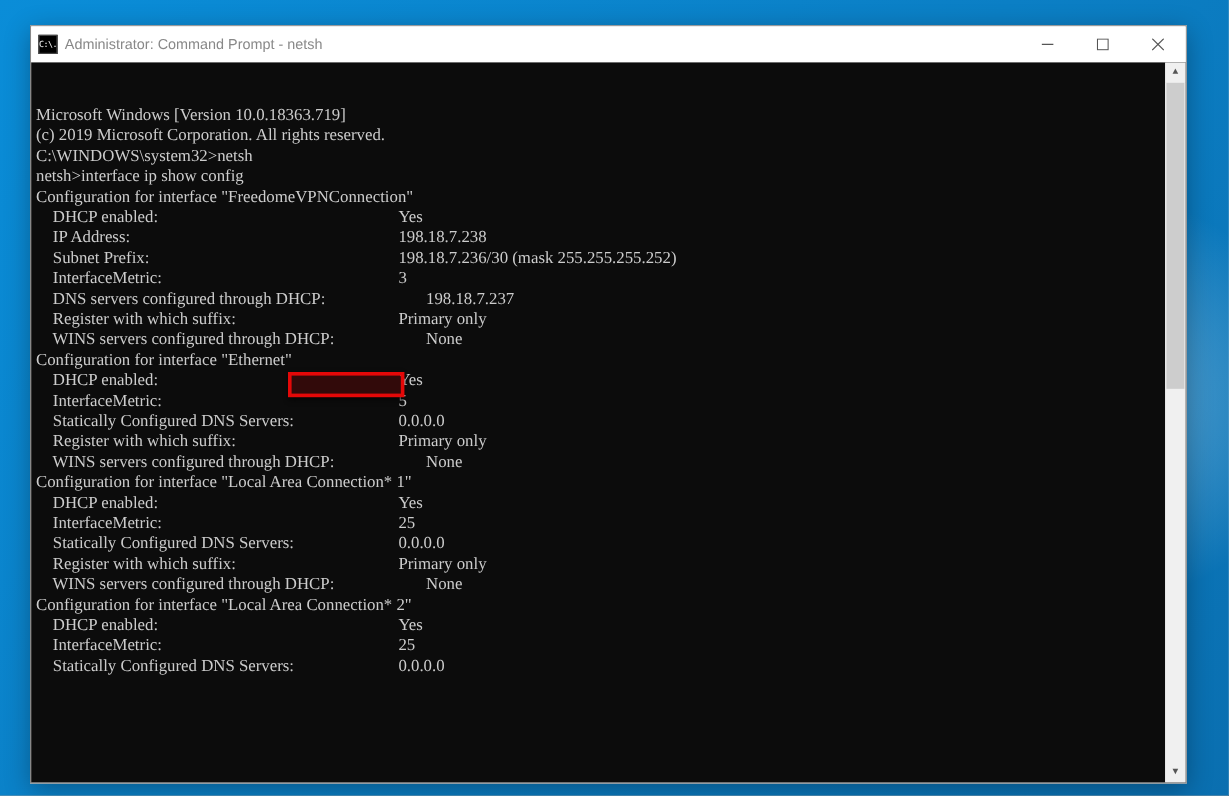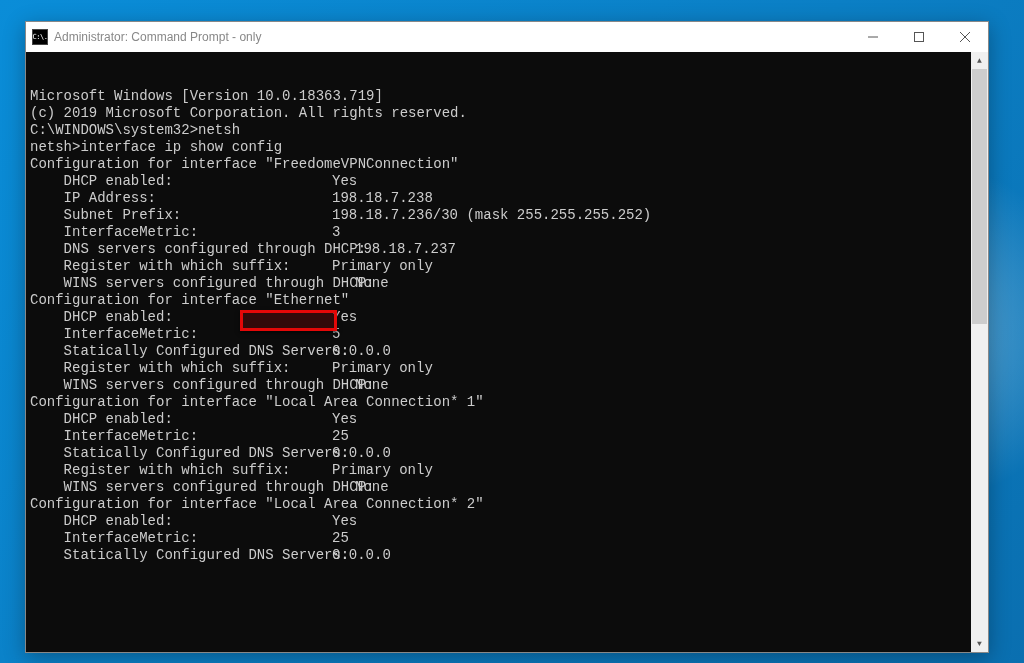--- a/index.html
+++ b/index.html
@@ -119,20 +119,21 @@
     .scroll-thumb {
       position: absolute;
       left: 1px;
       right: 1px;
       top: 0;
       height: 45%;
       background: #cdcdcd;
     }
     .console-content {
       position: relative;
+      font-family: Liberation Serif, serif;
     }
     .highlight-box {
       position: absolute;
       border: 3px solid #e40808;
       background: rgba(228,8,8,0.18);
       box-shadow: 0 2px 4px rgba(0,0,0,0.6);
       pointer-events: none;
     }
     .line { display: block; }
     .label { display: inline-block; width: 325px; }
@@ -141,21 +142,21 @@
 </head>
 <body>
 
 <div class="desktop-light"></div>
 
 <div class="window">
   <div class="titlebar">
     <span class="titlebar-icon">
       <span class="titlebar-icon-inner">C:\.</span>
     </span>
-    <span class="titlebar-text">Administrator: Command Prompt - only</span>
+    <span class="titlebar-text">Administrator: Command Prompt - netsh</span>
     <div class="window-controls">
       <div class="win-btn">
         <svg viewBox="0 0 10 10">
             <line x1="0" y1="5" x2="10" y2="5" stroke="currentColor" stroke-width="1"></line>
           </svg>
       </div>
       <div class="win-btn">
         <svg viewBox="0 0 10 10">
             <rect x="0.5" y="0.5" width="9" height="9" fill="none" stroke="currentColor" stroke-width="1"></rect>
           </svg>

